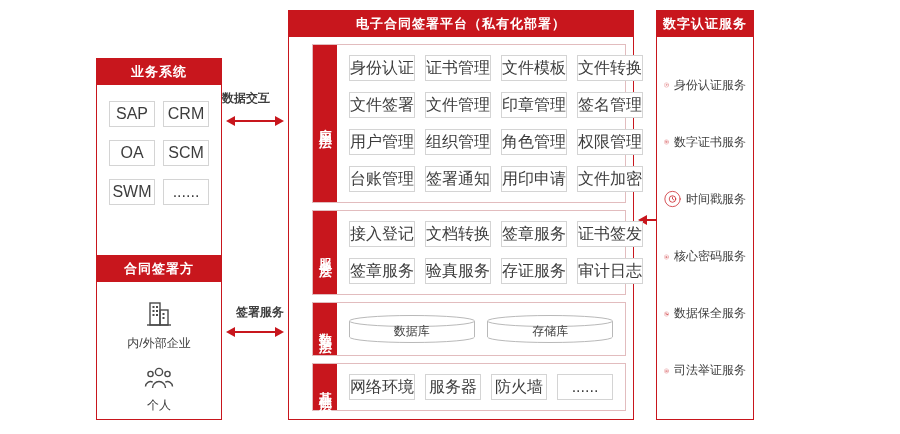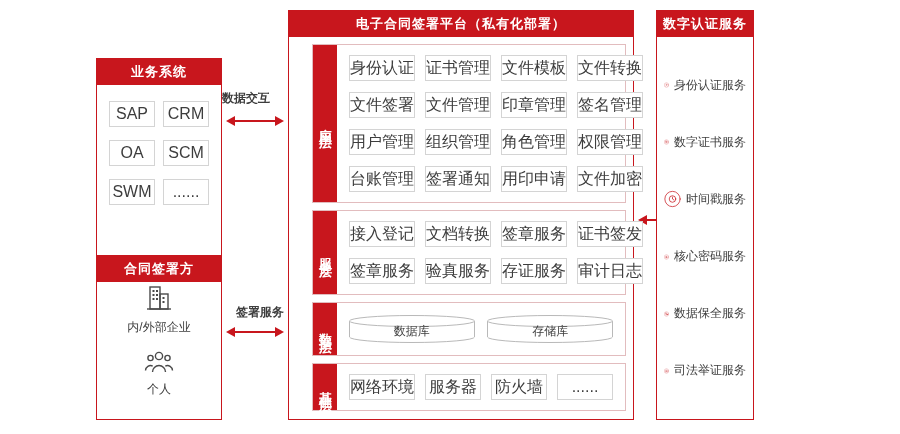--- a/index.html
+++ b/index.html
@@ -12,21 +12,21 @@
                 display: flex; align-items: center; justify-content: center; letter-spacing: 1px; }
 
   
   .business { left: 96px; top: 24px; width: 126px; height: 262px; margin-top: 34px; }
   .biz-grid { display: grid; grid-template-columns: 1fr 1fr; gap: 13px 8px; padding: 16px 12px; }
   .chip { height: 26px; border: 1px solid var(--chip-border); background: #fff; color: var(--ink);
           font-size: 16px; display: flex; align-items: center; justify-content: center; white-space: nowrap; }
 
   
   .parties { left: 96px; top: 255px; width: 126px; height: 165px; }
-  .parties-body { display: flex; flex-direction: column; align-items: center; gap: 12px; }
+  .parties-body { display: flex; flex-direction: column; align-items: center; padding-top: 16px; gap: 12px; }
   .party { display: flex; flex-direction: column; align-items: center; gap: 5px; }
   .party-label { font-size: 12px; color: var(--ink); }
 
   
   .platform { left: 288px; top: 10px; width: 346px; height: 410px; }
   .platform-body { display: flex; flex-direction: column; gap: 7px; padding: 7px; }
   .layer { display: flex; border: 1px solid var(--layer-border); background: #fff; margin-left: 16px; }
   .layer-label { width: 24px; background: var(--red); color: #fff; font-size: 13px; font-weight: bold;
                  display: flex; align-items: center; justify-content: center;
                  writing-mode: vertical-lr; letter-spacing: 4px; }

